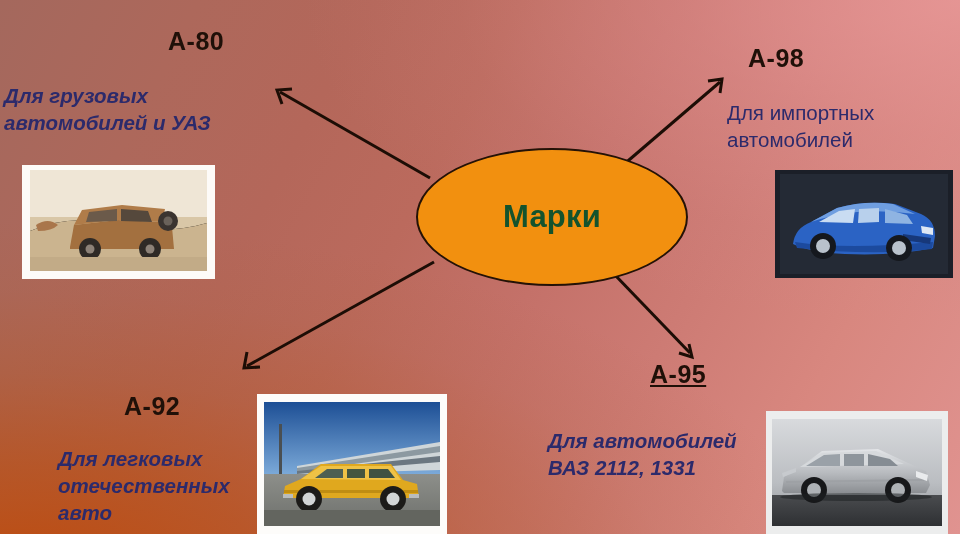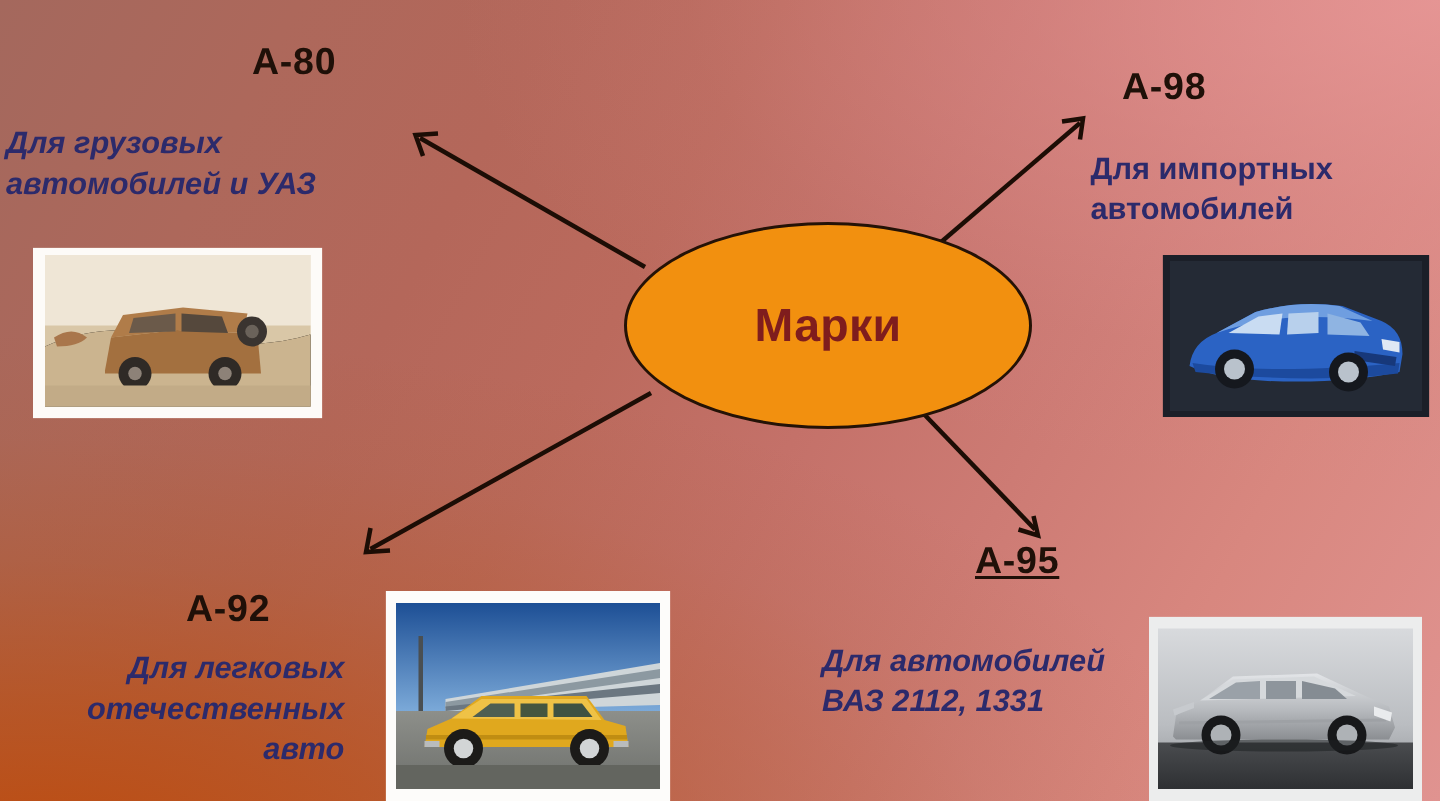--- a/index.html
+++ b/index.html
@@ -60,21 +60,21 @@
     background: #f2900f;
     border: 2px solid #241206;
     box-sizing: border-box;
     display: flex;
     flex-direction: column;
     align-items: center;
     justify-content: center;
     z-index: 5;
   }
   #center-node .ctitle {
-    color: #7f1d1d;
+    color: #14532d;
     font-size: 31px;
     font-weight: bold;
     line-height: 1.16;
     text-align: center;
     letter-spacing: 0.2px;
   }
 
   
   .branch-title {
     position: absolute;
@@ -87,31 +87,31 @@
   }
   .branch-desc {
     position: absolute;
     color: #2c2a6b;
     font-size: 20.5px;
     line-height: 1.32;
     z-index: 4;
     white-space: pre-line;
   }
   .branch-desc.italic { font-style: italic; font-weight: bold; }
-  .branch-desc.plain  { font-style: normal; font-weight: bold; }
+  .branch-desc.plain  { font-style: normal; font-weight: normal; }
 
   
   #title-a80 { left: 168px; top: 27px; }
   #desc-a80  { left: 4px;   top: 82px; }
 
   #title-a98 { left: 748px; top: 44px; }
   #desc-a98  { left: 727px; top: 99px; }
 
   #title-a92 { left: 124px; top: 392px; }
-  #desc-a92  { left: 58px;  top: 432px; text-align: right; }
+  #desc-a92  { left: 58px;  top: 445px; }
 
   #title-a95 { left: 650px; top: 360px; text-decoration: underline; }
   #desc-a95  { left: 548px; top: 427px; }
 
   
   .photo {
     position: absolute;
     overflow: hidden;
     z-index: 3;
   }

